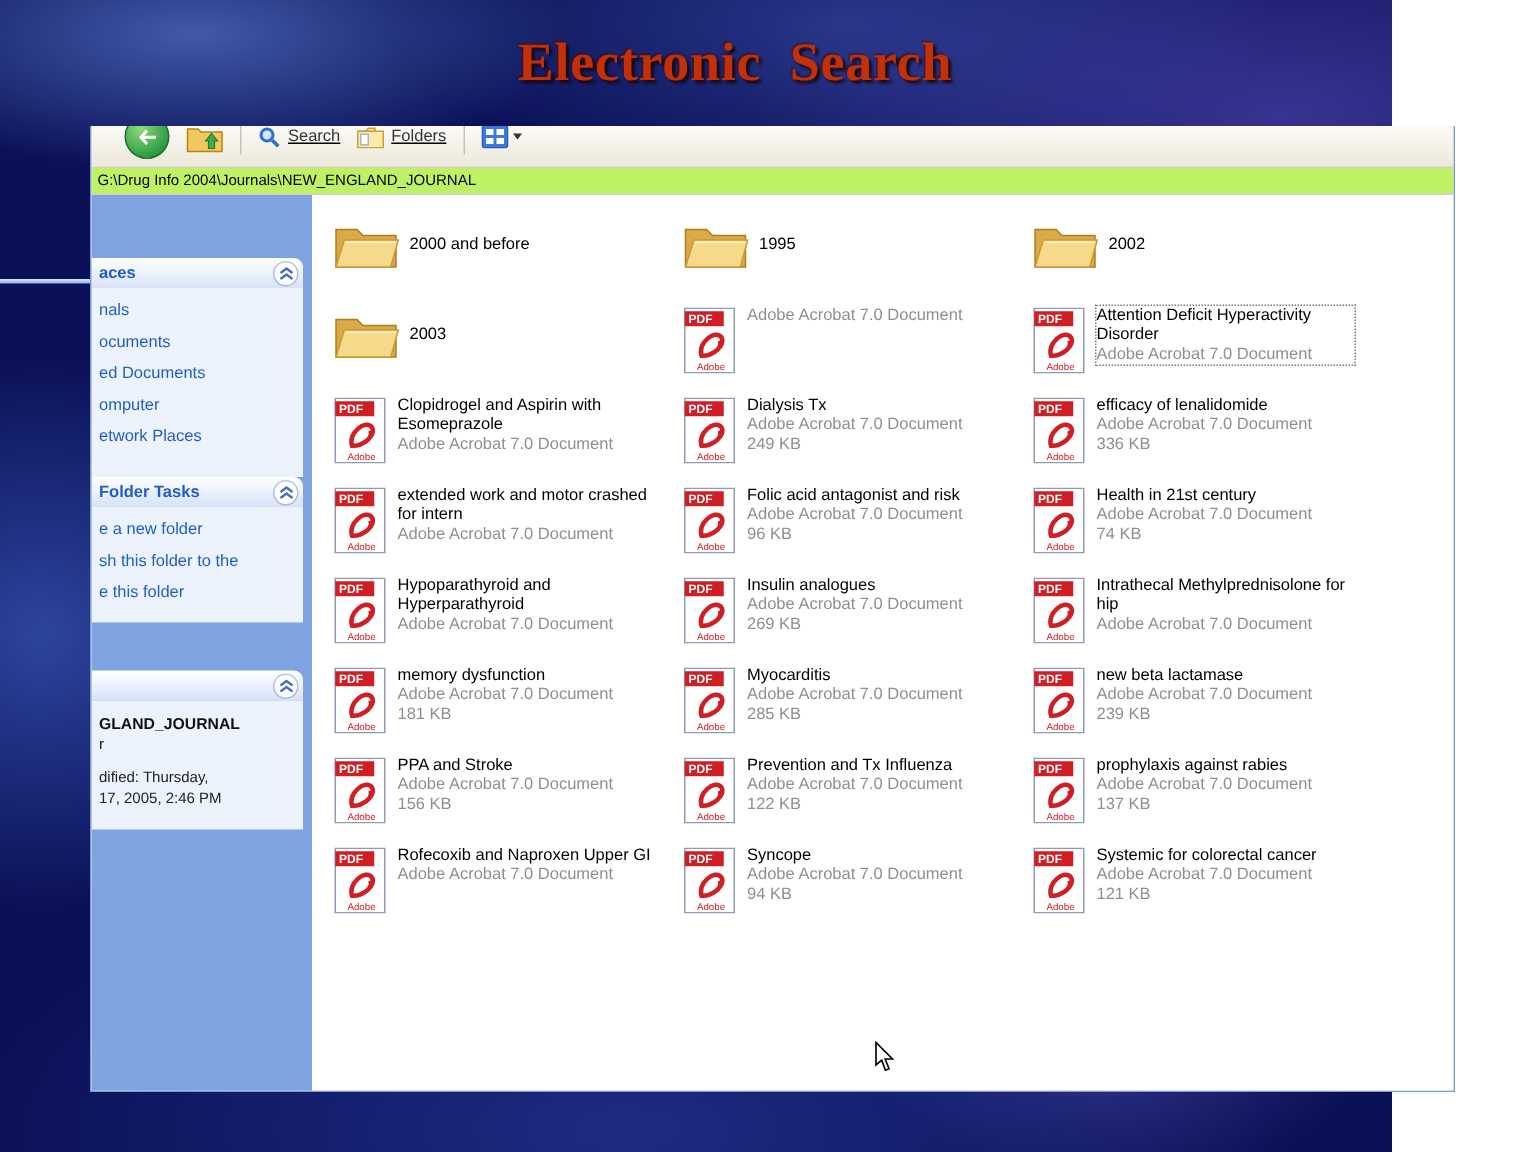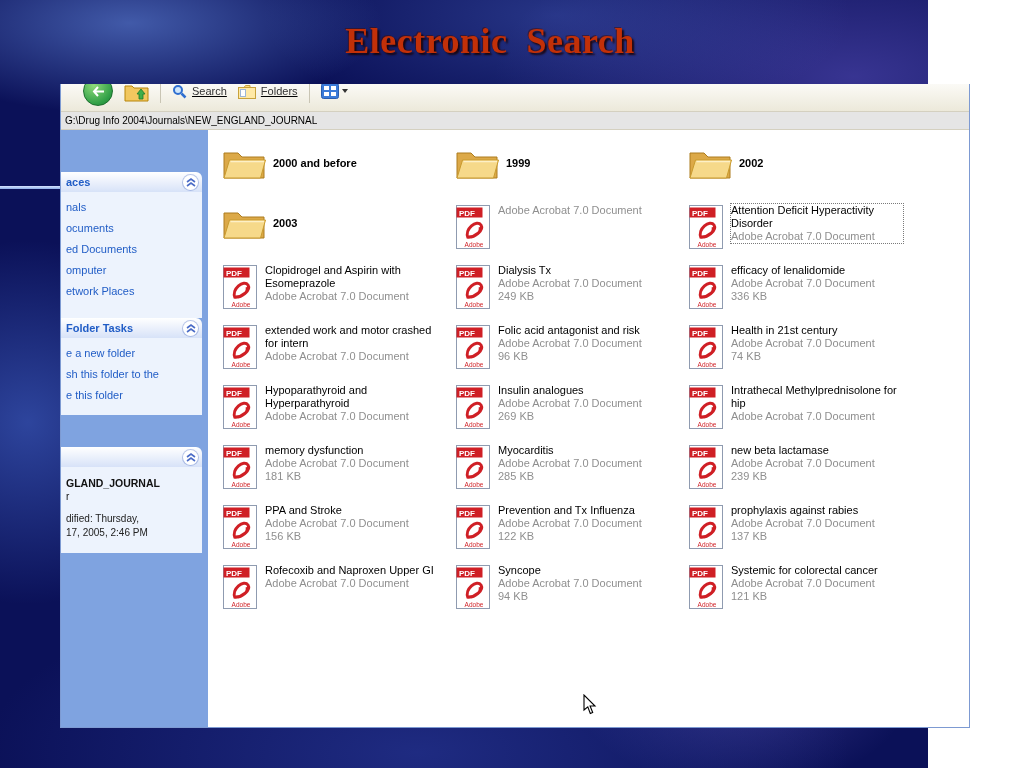--- a/index.html
+++ b/index.html
@@ -40,21 +40,21 @@
   .tb-back{
     width:28px;height:28px;border-radius:50%;flex-shrink:0;
     background:radial-gradient(circle at 35% 30%, #8fdb7a, #2f9e46 70%, #1c7a33);
     border:1px solid #1d6f2e;display:flex;align-items:center;justify-content:center;
   }
   .tb-sep{width:1px;height:24px;background:#c9c5b4;}
   .tb-btn{display:flex;align-items:center;gap:5px;font-size:11px;color:#333;}
   .tb-views{display:flex;align-items:center;gap:3px;}
   .views-arrow{width:0;height:0;border-left:3px solid transparent;border-right:3px solid transparent;border-top:4px solid #333;}
   .addressbar{
-    height:18px;background:#e5e5e5;border-bottom:1px solid #d4d0c0;box-sizing:border-box;
+    height:18px;background:#bef264;border-bottom:1px solid #d4d0c0;box-sizing:border-box;
     font-size:10px;color:#000;display:flex;align-items:center;padding-left:4px;
   }
   .main{display:flex;height:598px;}
   
   .sidebar{
     width:147px;flex-shrink:0;box-sizing:border-box;
     background:var(--taskpane-blue,#7fa3e0);padding-top:16px;overflow:hidden;
   }
   .panel{width:141px;}
   .panel-header{
@@ -81,21 +81,21 @@
   .details-info .dline{color:#222;}
   
   .content{flex:1;background:#fff;padding:14px 0 0 14px;position:relative;overflow:hidden;}
   .grid{display:grid;grid-template-columns:233px 233px 233px;grid-auto-rows:60px;}
   .tile{display:flex;gap:7px;cursor:default;}
   .icon{flex-shrink:0;}
   .icon svg{display:block;}
   .t-pdf .icon{margin-top:1px;}
   .t-folder .icon{margin-top:3px;}
   .tile-text{display:flex;flex-direction:column;max-width:172px;align-self:flex-start;}
-  .t-folder .tile-text{margin-top:13px;font-weight:bold;}
+  .t-folder .tile-text{margin-top:13px;}
   .fname{font-size:11px;line-height:13px;color:#000;}
   .ftype,.fsize{font-size:11px;line-height:13px;color:#8f8f8f;}
   .tile-text.selected{outline:1px dotted #7a7a7a;}
   
   .cursor{position:absolute;left:583px;top:694px;z-index:5;}
 </style>
 </head>
 <body>
 
 <div class="slide">
@@ -243,21 +243,21 @@
             <div class="tile t-folder">
               <span class="icon">
                 <svg width="44" height="34" viewBox="0 0 44 34">
                   <path d="M2 6 L16 6 L20 10 L42 10 L42 31 L2 31 Z" fill="#dca948" stroke="#ad7d1e" stroke-width="1"></path>
                   <path d="M2 31 L7.5 13 L43.5 13 L38.5 31 Z" fill="#f6d98a" stroke="#c99b2e" stroke-width="1"></path>
                   <path d="M8.5 14.5 L42 14.5" stroke="#fdf0c6" stroke-width="1.4" fill="none"></path>
                 </svg>
               </span>
 
               <span class="tile-text">
-                <span class="fname">1999</span>
+                <span class="fname">1995</span>
 
               </span>
             </div>
 
             <div class="tile t-folder">
               <span class="icon">
                 <svg width="44" height="34" viewBox="0 0 44 34">
                   <path d="M2 6 L16 6 L20 10 L42 10 L42 31 L2 31 Z" fill="#dca948" stroke="#ad7d1e" stroke-width="1"></path>
                   <path d="M2 31 L7.5 13 L43.5 13 L38.5 31 Z" fill="#f6d98a" stroke="#c99b2e" stroke-width="1"></path>
                   <path d="M8.5 14.5 L42 14.5" stroke="#fdf0c6" stroke-width="1.4" fill="none"></path>

